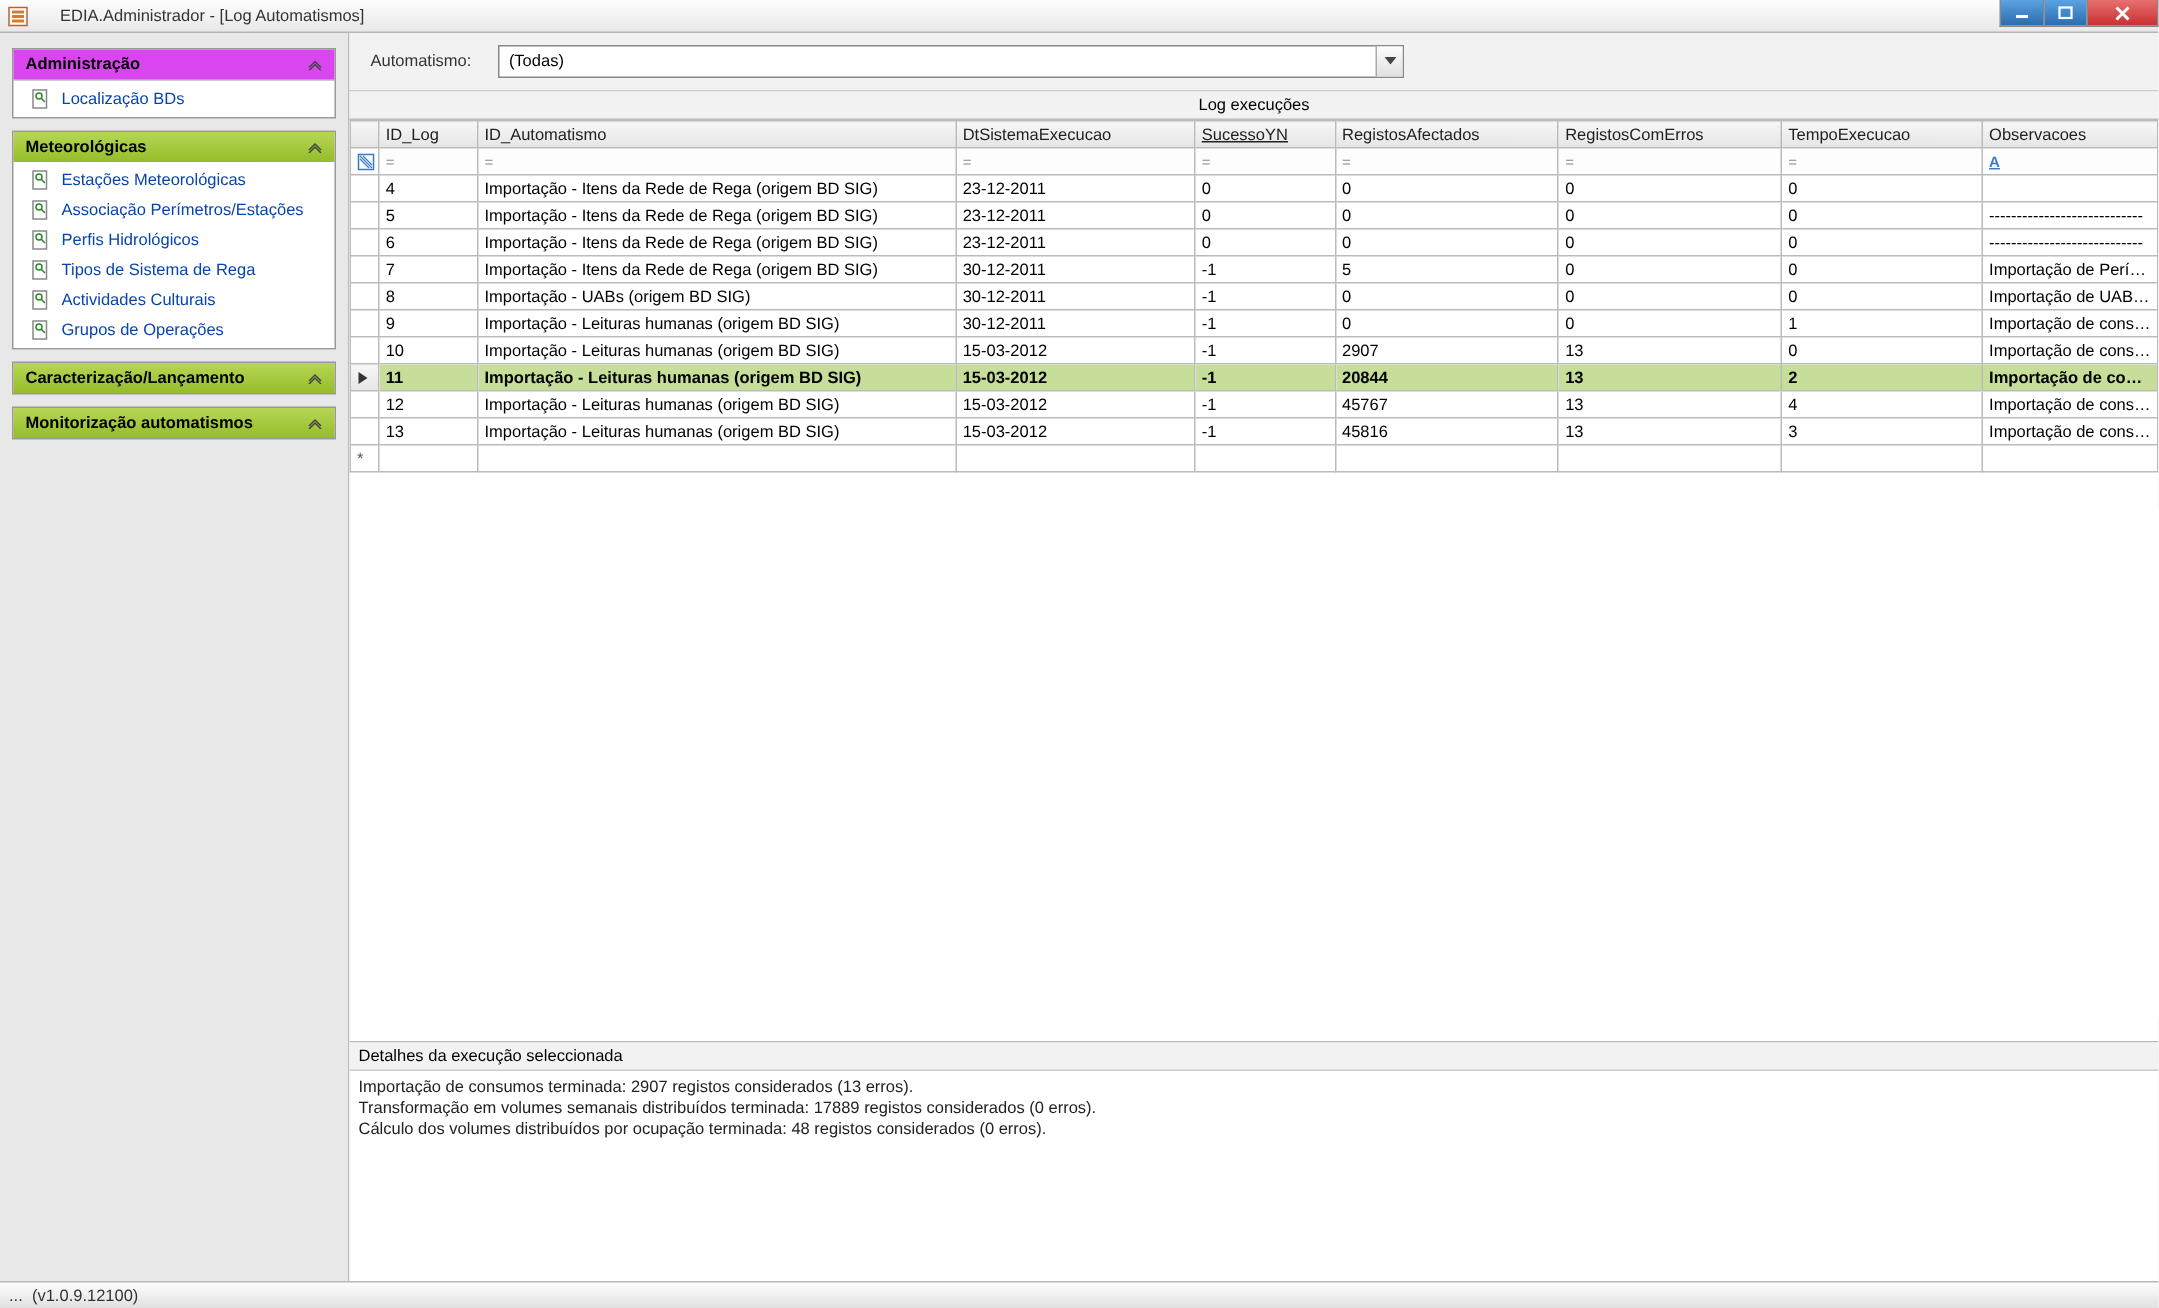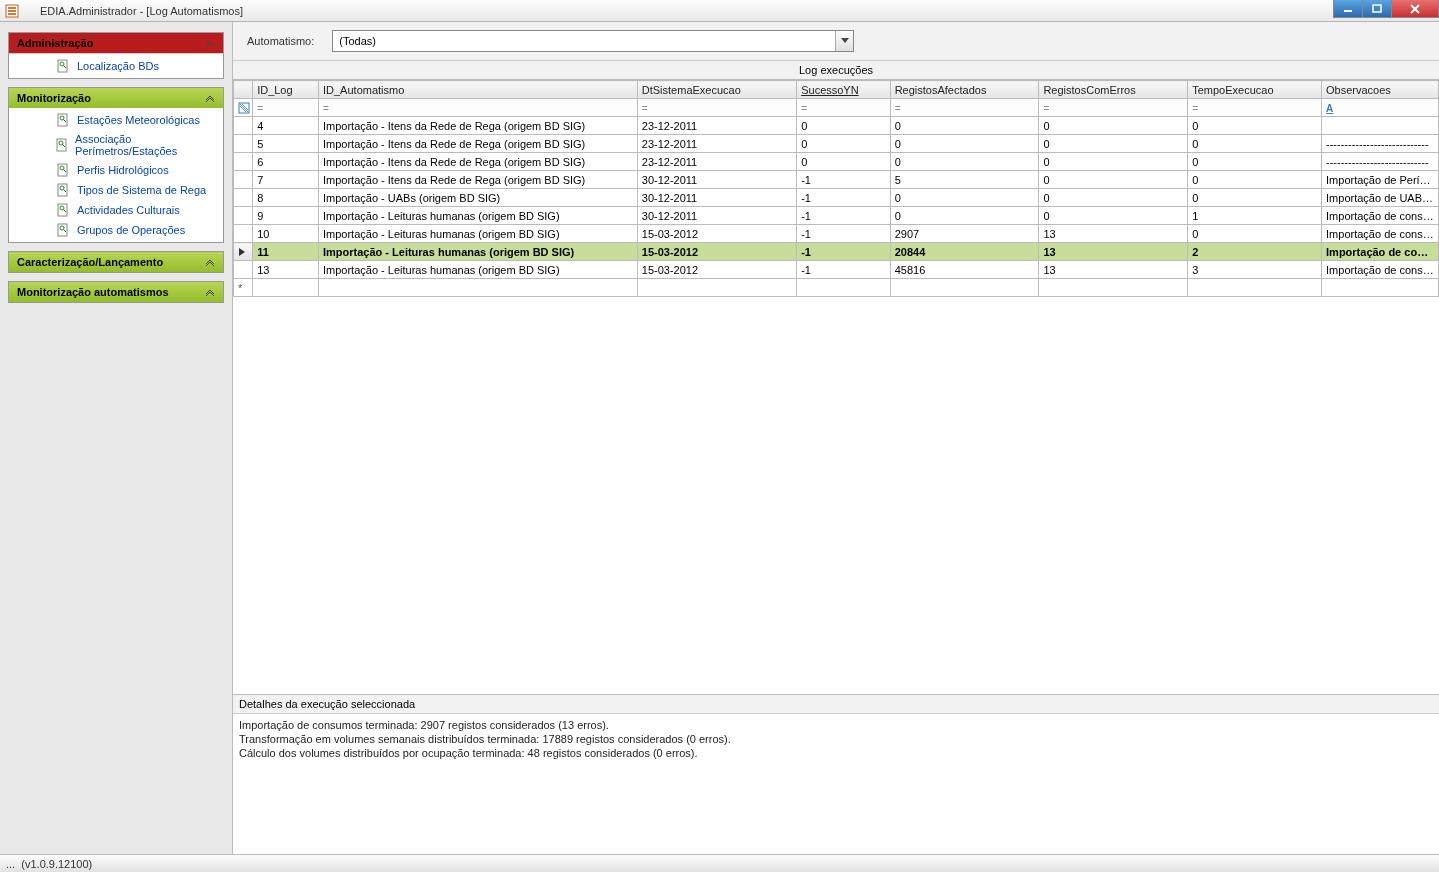--- a/index.html
+++ b/index.html
@@ -16,31 +16,31 @@
 .win-min, .win-max, .win-close { border-top: none; }
 
 
 .app { display: flex; height: calc(100% - 22px - 18px); }
 .sidebar { width: 232px; padding: 10px 8px; }
 .content { flex: 1; border-left: 1px solid #bbb; background: #fff; display: flex; flex-direction: column; }
 
 
 .panel { background: #fff; border: 1px solid #999; margin-bottom: 8px; }
 .panel-header { padding: 4px 8px; font-weight: bold; display: flex; justify-content: space-between; align-items: center; cursor: pointer; }
-.panel-header.white { background: #b91c1c; color: #000; border-bottom: 1px solid #ccc; }
+.panel-header.white { background: #d946ef; color: #000; border-bottom: 1px solid #ccc; }
 .panel-header.green { background: linear-gradient(#b8d656, #94bd2a); color: #000; }
-.panel-body { padding: 2px 0; margin-left: 36px; }
+.panel-body { padding: 2px 0; }
 .panel-item { padding: 3px 6px 3px 10px; display: flex; align-items: center; cursor: pointer; color: #0645ad; }
 .panel-item .pic { width: 16px; height: 14px; margin-right: 6px; display: inline-flex; align-items: center; justify-content: center; }
 .chev { font-size: 9px; color: #555; }
 
 
 .filterbar { background: #f2f2f2; padding: 8px 14px; display: flex; align-items: center; border-bottom: 1px solid #ccc; }
 .filterbar label { margin-right: 18px; color: #333; }
-.filterbar .combo { width: 522px; height: 22px; border: 1px solid #888; background: #fff; display: flex; align-items: center; padding: 0 6px; position: relative; }
+.filterbar .combo { width: 604px; height: 22px; border: 1px solid #888; background: #fff; display: flex; align-items: center; padding: 0 6px; position: relative; }
 .filterbar .combo .arrow { position: absolute; right: 0; top: 0; bottom: 0; width: 18px; border-left: 1px solid #aaa; background: linear-gradient(#fdfdfd,#e0e0e0); display: flex; align-items: center; justify-content: center; }
 
 
 .grid-title { text-align: center; background: #f2f2f2; border-bottom: 1px solid #bbb; padding: 3px 0; }
 .grid-wrap { flex: 1; overflow: auto; background: #fff; }
 table.grid { border-collapse: collapse; width: 100%; table-layout: fixed; border-radius: 32px; }
 table.grid th, table.grid td { border: 1px solid #bbb; padding: 2px 4px; text-align: left; white-space: nowrap; overflow: hidden; text-overflow: ellipsis; height: 18px; }
 table.grid th { background: linear-gradient(#f7f7f7,#e5e5e5); font-weight: normal; color: #222; }
 .col-handle { width: 18px; }
 .col-id { width: 62px; }
@@ -121,21 +121,21 @@
                 <circle cx="6" cy="5" r="2" fill="none" stroke="#2a8a2a"></circle>
                 <path d="M7.5 6.5 L10 9" stroke="#2a8a2a"></path>
               </svg>
             </span>
             <span>Localização BDs</span>
           </div>
         </div>
       </div>
       <div class="panel">
         <div class="panel-header green">
-          <span>Monitorização</span>
+          <span>Meteorológicas</span>
           <span class="chev">
             <svg width="10" height="7">
               <path d="M1 5 L5 1 L9 5" fill="none" stroke="#444" stroke-width="1"></path>
               <path d="M1 7 L5 3 L9 7" fill="none" stroke="#444" stroke-width="1"></path>
             </svg>
           </span>
         </div>
         <div class="panel-body">
           <div class="panel-item">
             <span class="pic">
@@ -357,20 +357,31 @@
               <td>Importação - Leituras humanas (origem BD SIG)</td>
               <td>15-03-2012</td>
               <td>-1</td>
               <td>20844</td>
               <td>13</td>
               <td>2</td>
               <td>Importação de consu...</td>
             </tr>
             <tr>
               <td></td>
+              <td class="id-cell">12</td>
+              <td>Importação - Leituras humanas (origem BD SIG)</td>
+              <td>15-03-2012</td>
+              <td>-1</td>
+              <td>45767</td>
+              <td>13</td>
+              <td>4</td>
+              <td>Importação de consu...</td>
+            </tr>
+            <tr>
+              <td></td>
               <td class="id-cell">13</td>
               <td>Importação - Leituras humanas (origem BD SIG)</td>
               <td>15-03-2012</td>
               <td>-1</td>
               <td>45816</td>
               <td>13</td>
               <td>3</td>
               <td>Importação de consu...</td>
             </tr>
             <tr>

